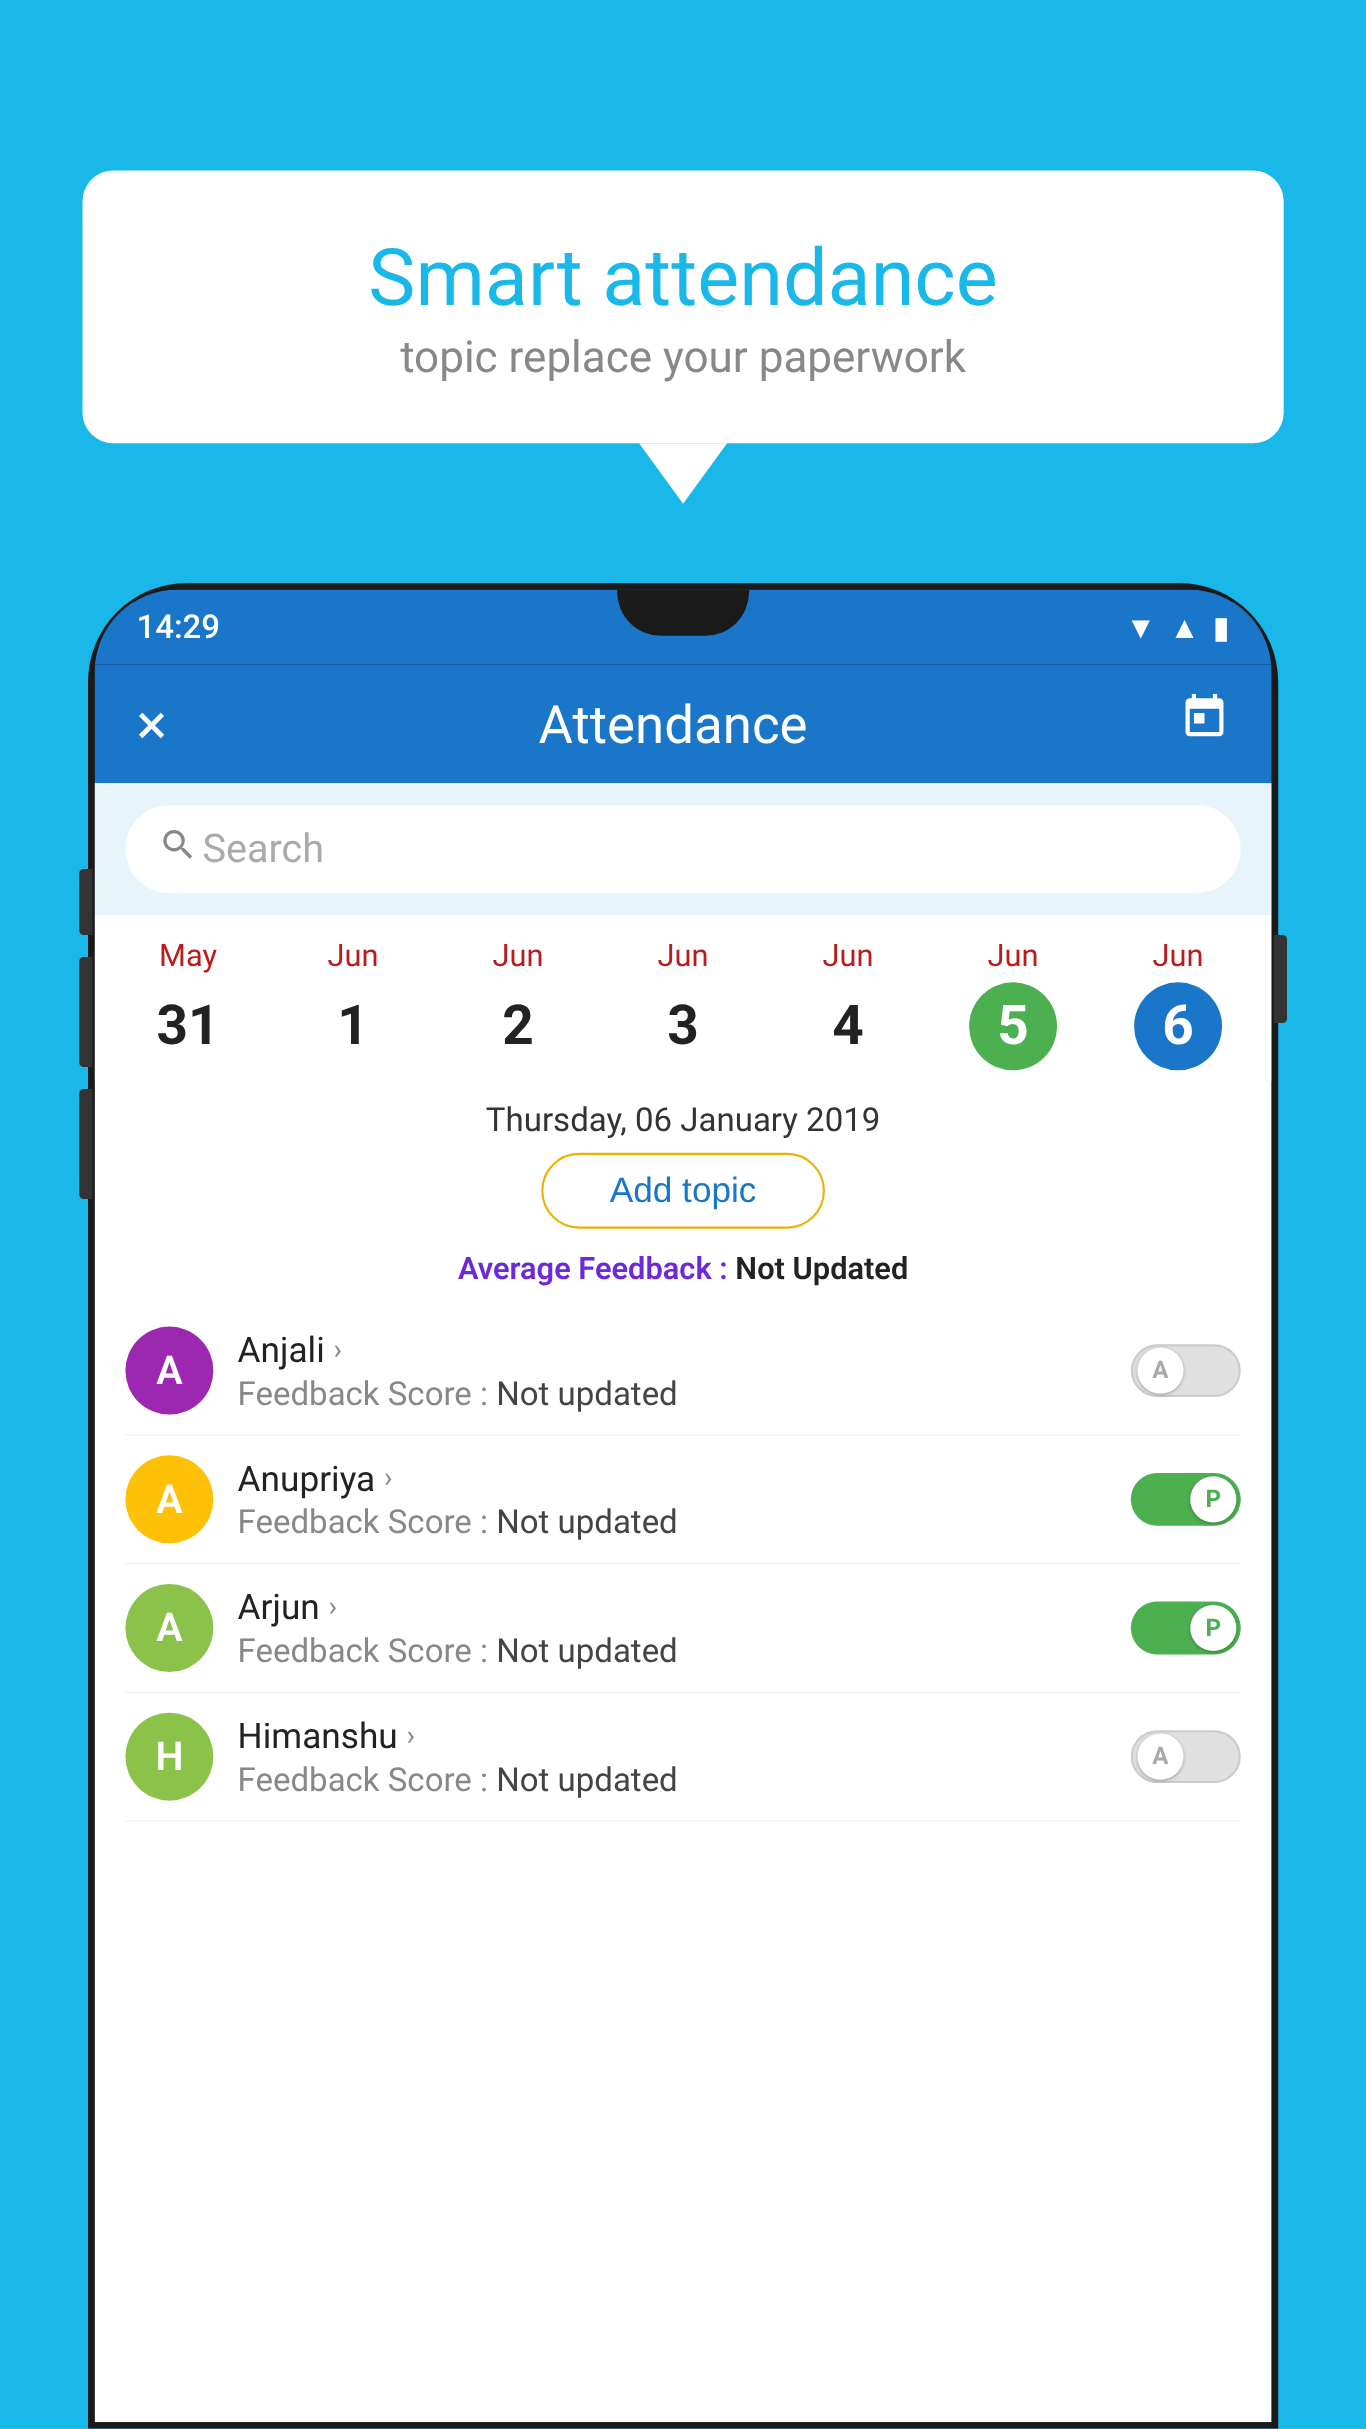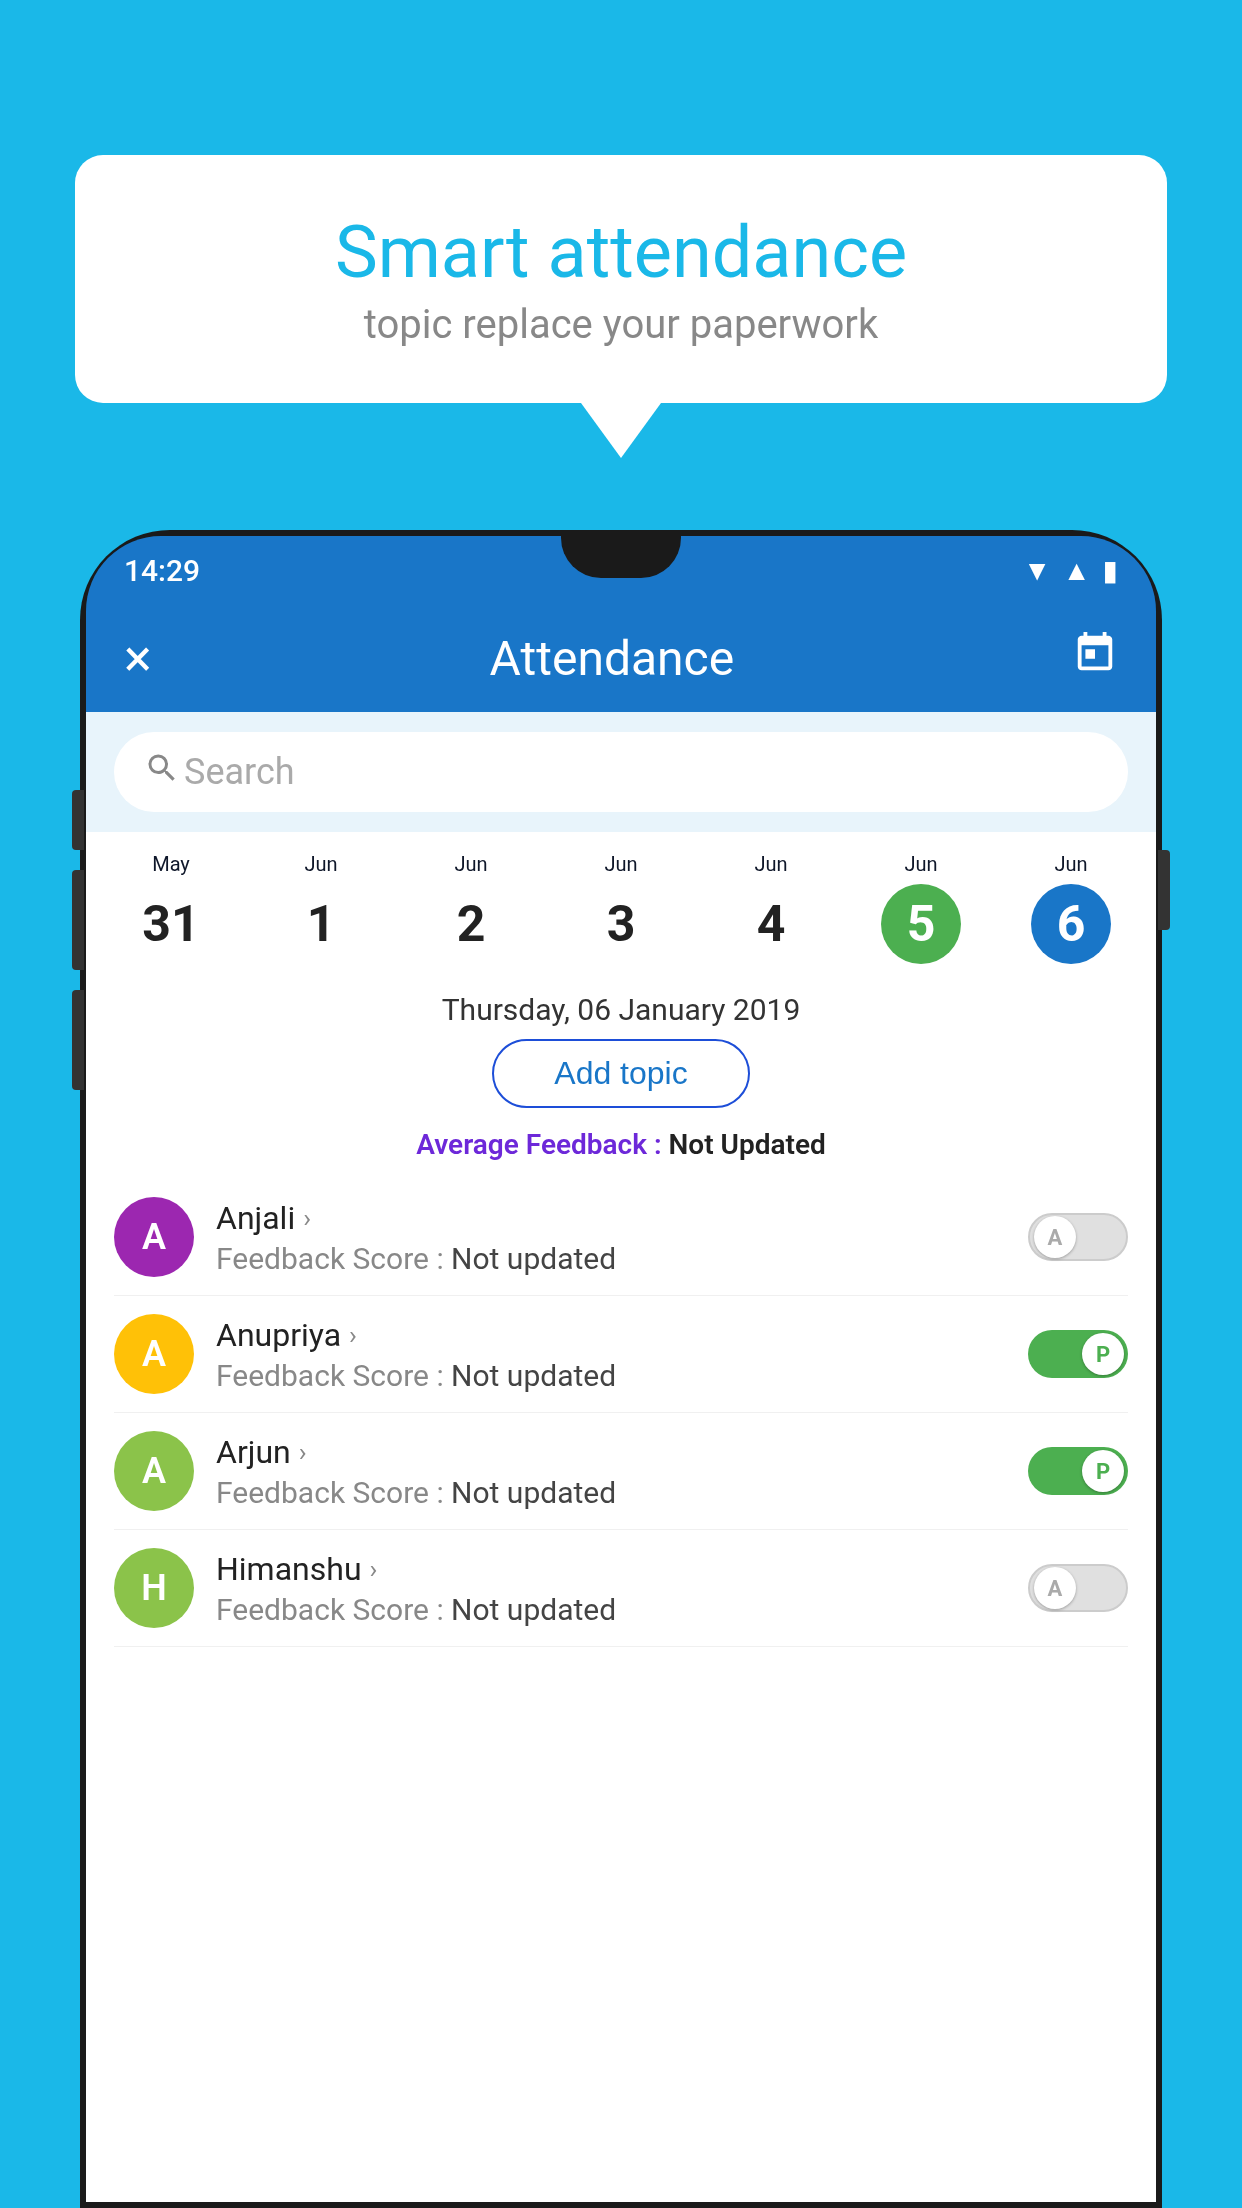--- a/index.html
+++ b/index.html
@@ -173,22 +173,22 @@
 
     .calendar-day {
       flex: 1;
       display: flex;
       flex-direction: column;
       align-items: center;
       gap: 8px;
     }
 
     .calendar-month {
-      font-size: 20px;
-      color: #0f172a;
+      font-size: 28px;
+      color: #b91c1c;
     }
 
     .calendar-date {
       font-size: 50px;
       font-weight: 700;
       color: #222;
       width: 80px;
       height: 80px;
       display: flex;
       align-items: center;
@@ -212,21 +212,21 @@
       font-size: 30px;
       color: #333;
       padding: 18px 0 12px 0;
       font-weight: 400;
     }
 
     
     .add-topic-btn {
       display: block;
       margin: 0 auto 20px auto;
-      border: 2px solid #1d4ed8;
+      border: 2px solid #eab308;
       border-radius: 40px;
       padding: 14px 60px;
       background: white;
       color: #1976c8;
       font-size: 32px;
       cursor: pointer;
       width: fit-content;
     }
 
     

